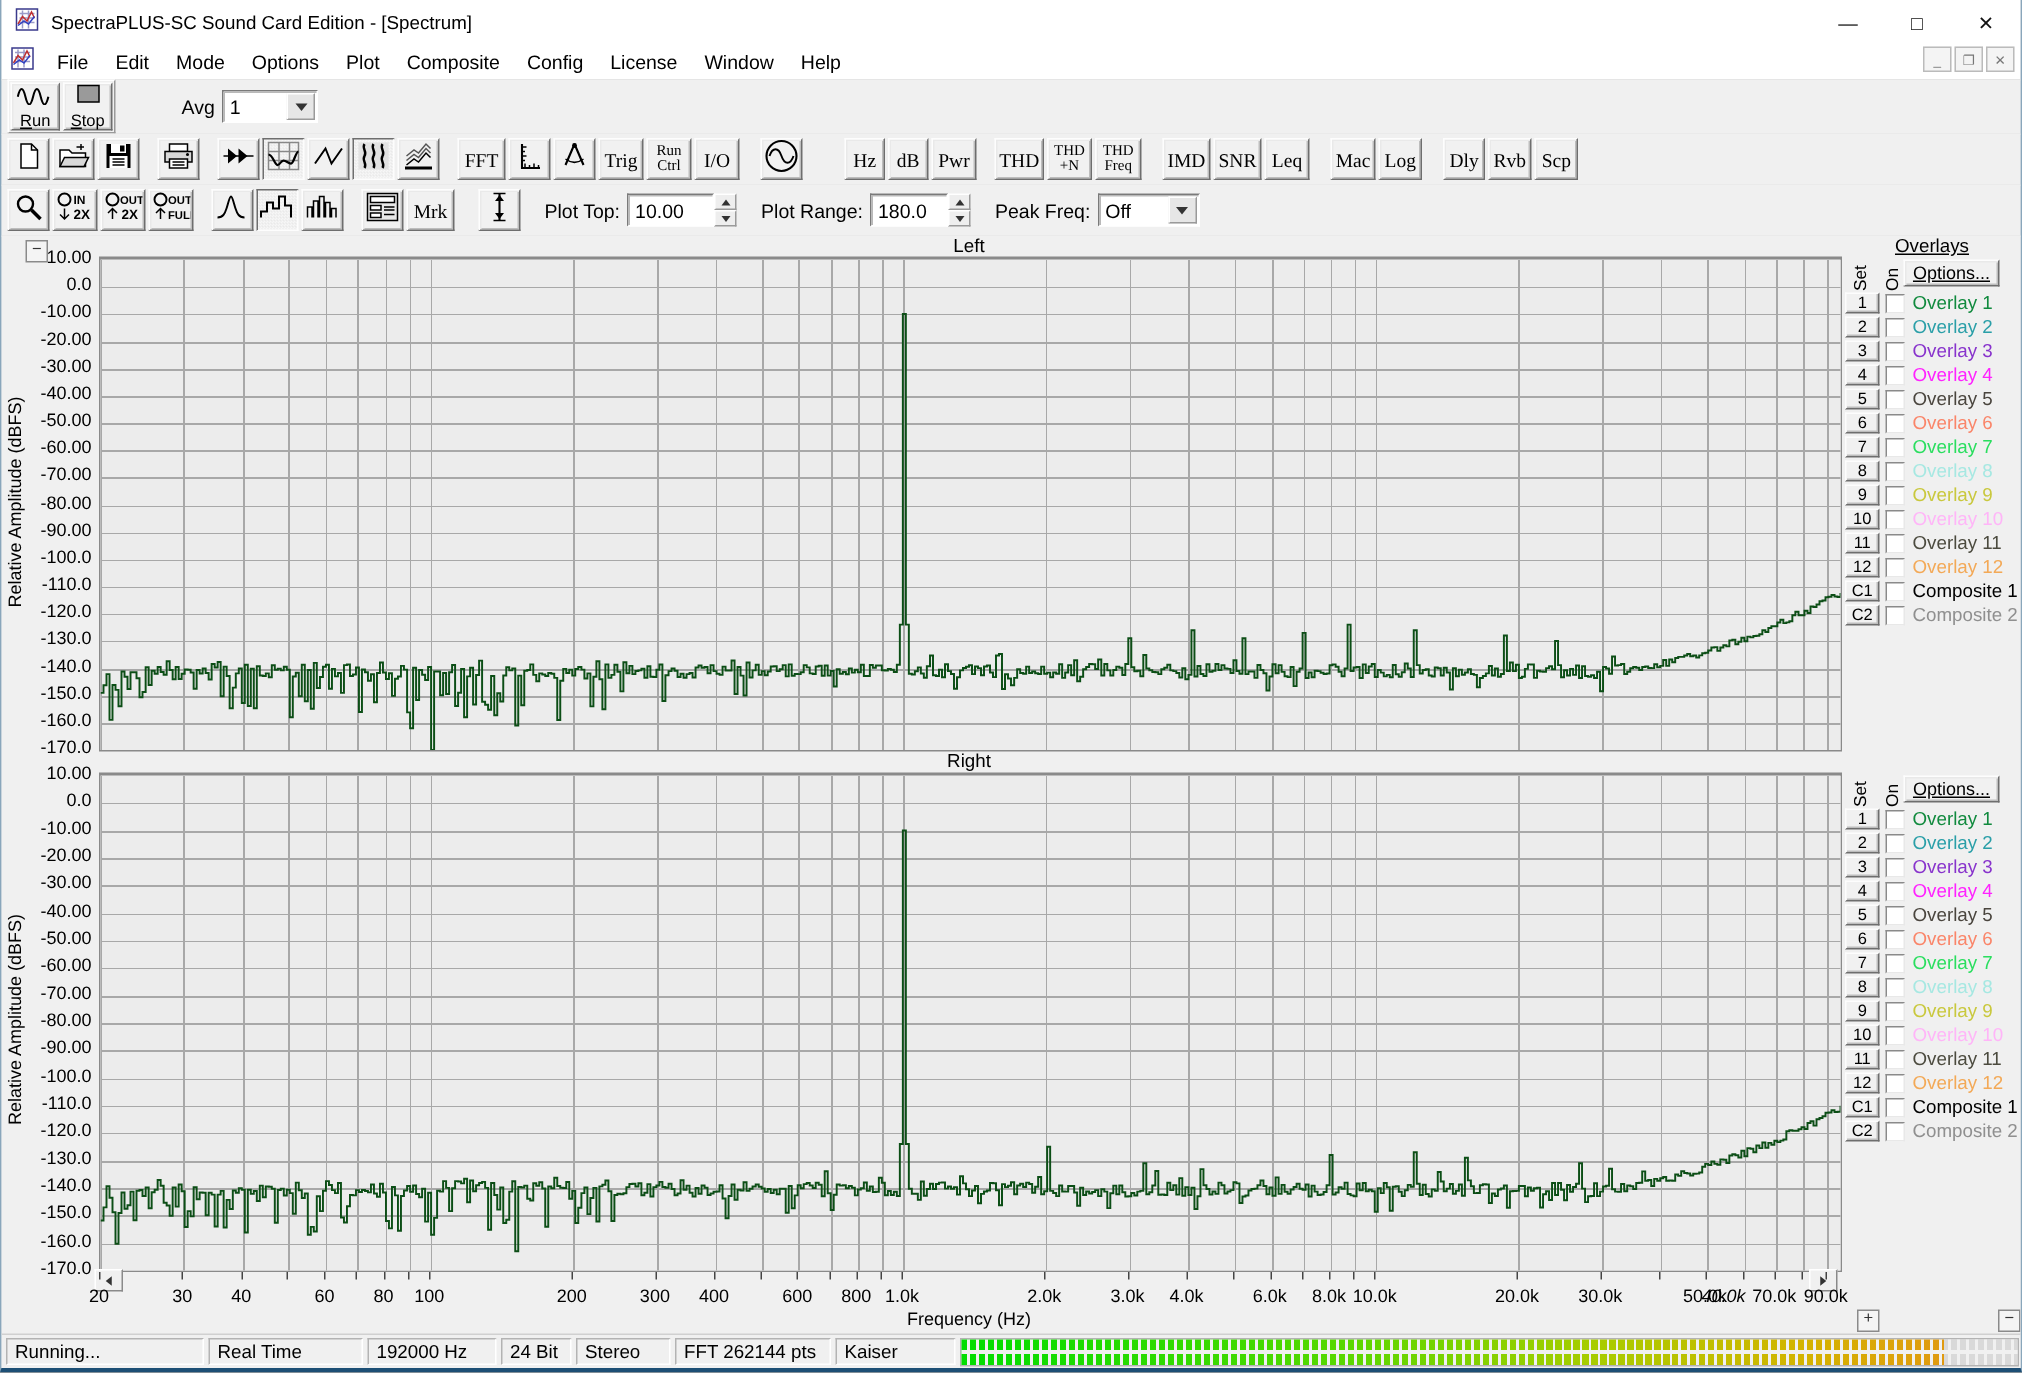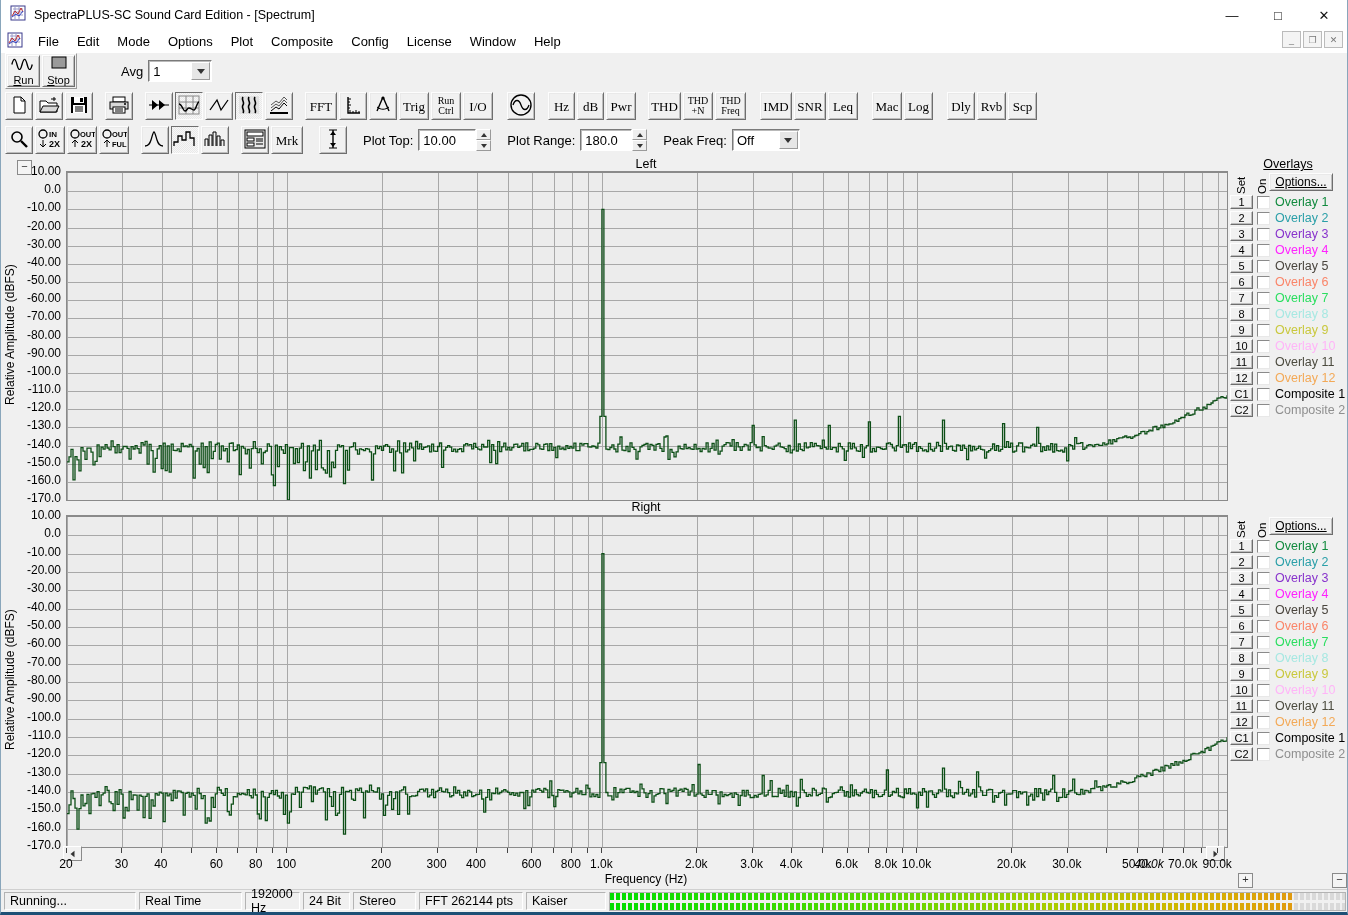--- a/index.html
+++ b/index.html
@@ -253,21 +253,21 @@
         <span class="serif1">I/O</span>
       </div>
       <span class="spacer" style="width: 12px;"></span>
       <div class="tbtn" style="margin-left: 2px;">
         <span class="icon"><svg xmlns="http://www.w3.org/2000/svg" width="24" height="24">
             <circle cx="12" cy="12" r="10" fill="none" stroke="#000" stroke-width="1.4"></circle>
             <path d="M4 12c2-6 6-6 8 0s6 6 8 0" stroke="#000" fill="none" stroke-width="1.3"></path>
           </svg></span>
       </div>
       <span class="spacer" style="width: 12px;"></span>
-      <div class="tbtn" style="margin-left: 1px; min-width: 27px;">
+      <div class="tbtn" style="margin-left: 16px; min-width: 27px;">
         <span class="serif1">Hz</span>
       </div>
       <div class="tbtn" style="margin-left: 2px; min-width: 27px;">
         <span class="serif1">dB</span>
       </div>
       <div class="tbtn" style="margin-left: 2px; min-width: 30px;">
         <span class="serif1">Pwr</span>
       </div>
       <span class="spacer" style="width: 10px;"></span>
       <div class="tbtn" style="margin-left: 2px; min-width: 33px;">
@@ -646,21 +646,21 @@
           <div class="ov-num">C2</div>
           <div class="ov-chk"></div>
           <span class="ov-label" style="color: rgb(143, 143, 143);">Composite 2</span>
         </div>
       </div>
     </div>
 
   <div id="statusbar">
       <div class="status-cell" style="width: 132px;">Running...</div>
       <div class="status-cell" style="width: 103px; text-align: right;">Real Time</div>
-      <div class="status-cell" style="width: 55px;">192000 Hz</div>
+      <div class="status-cell" style="width: 86px;">192000 Hz</div>
       <div class="status-cell" style="width: 47px;">24 Bit</div>
       <div class="status-cell" style="width: 63px;">Stereo</div>
       <div class="status-cell" style="width: 104px;">FFT 262144 pts</div>
       <div class="status-cell" style="width: 80px;">Kaiser</div>
       <div id="meter">
         <div class="fill" style="background: repeating-linear-gradient(90deg, transparent 0px, transparent 4px, rgb(240, 240, 240) 4px, rgb(240, 240, 240) 6px), linear-gradient(transparent 0px, transparent 42%, rgb(240, 240, 240) 42%, rgb(240, 240, 240) 58%, transparent 58%), linear-gradient(90deg, rgb(0, 221, 0) 0%, rgb(85, 216, 0) 35%, rgb(168, 204, 0) 60%, rgb(212, 179, 0) 80%, rgb(224, 154, 16) 93%, rgb(217, 217, 217) 93%, rgb(217, 217, 217) 100%);"></div>
       </div>
     </div>
 
 </div>

